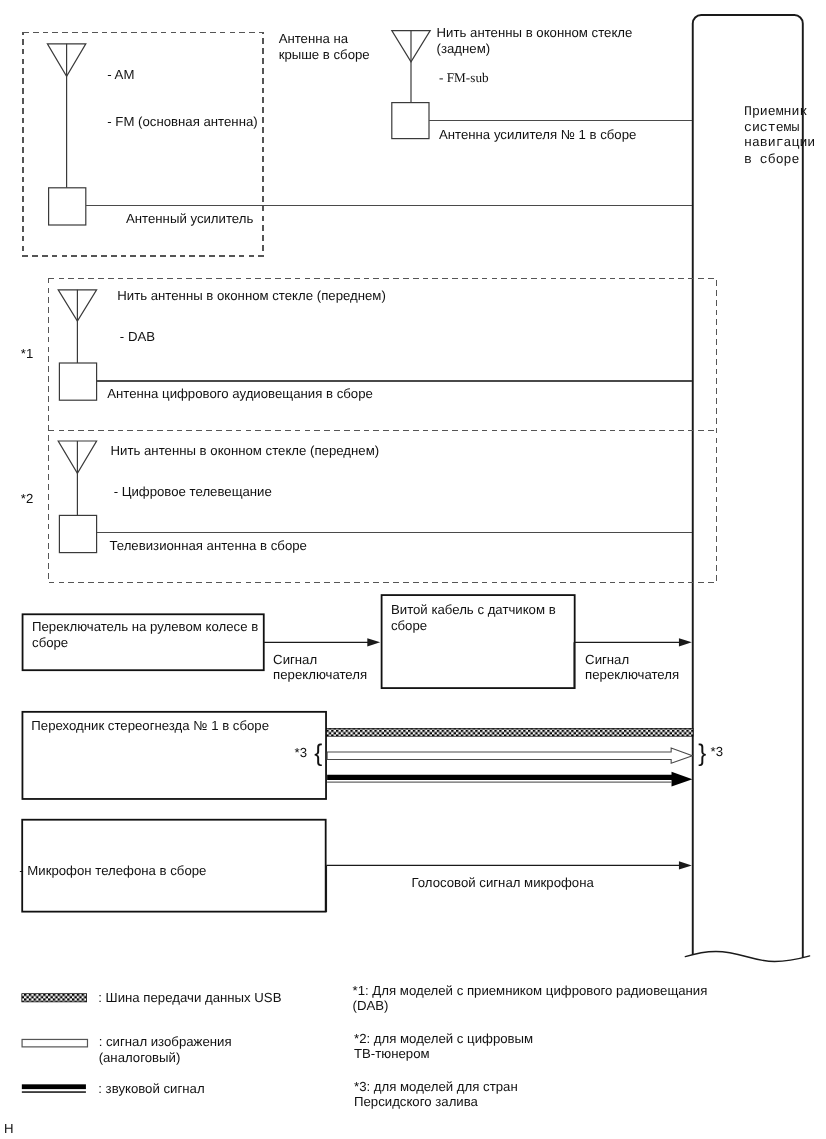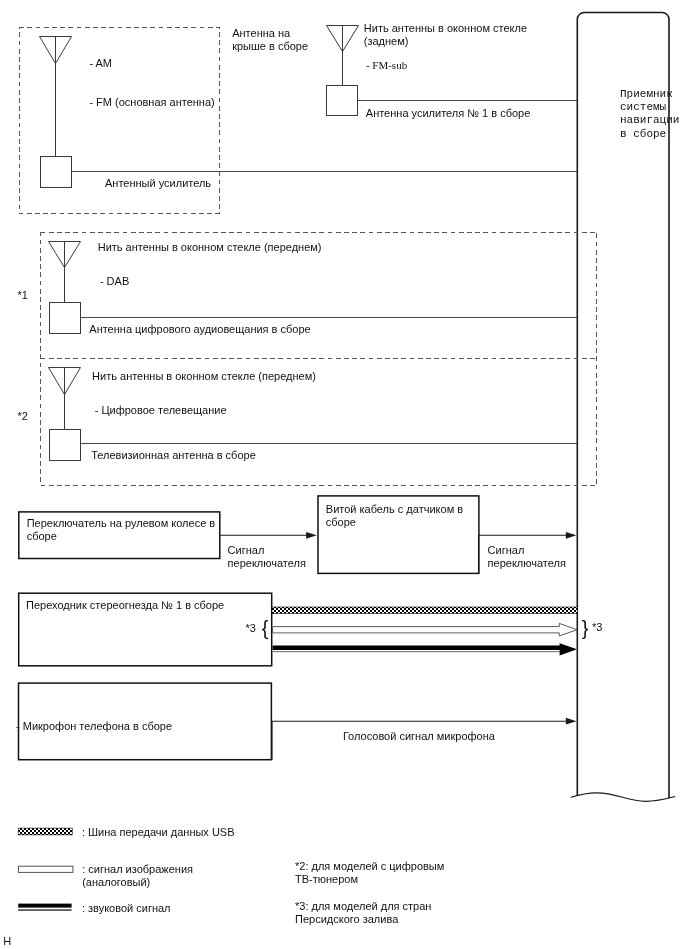--- a/index.html
+++ b/index.html
@@ -138,19 +138,21 @@
   <div class="lbl" style="left:592.1px;top:620.9px;">*3</div>
 
   <div class="lbl" style="left:16px;top:720px;">- Микрофон телефона в сборе</div>
   <div class="lbl" style="left:342.9px;top:729.9px;">Голосовой сигнал микрофона</div>
 
   <div class="lbl" style="left:81.9px;top:826.1px;">: Шина передачи данных USB</div>
   <div class="lbl" style="left:82.2px;top:862.9px;">: сигнал изображения
 (аналоговый)</div>
   <div class="lbl" style="left:81.9px;top:901.8px;">: звуковой сигнал</div>
 
+  <div class="lbl" style="left:293.8px;top:819.8px;">*1: Для моделей с приемником цифрового радиовещания
+(DAB)</div>
   <div class="lbl" style="left:295px;top:859.8px;">*2: для моделей с цифровым
 ТВ-тюнером</div>
   <div class="lbl" style="left:295px;top:899.8px;">*3: для моделей для стран
 Персидского залива</div>
 
   <div class="lbl" style="left:3.3px;top:935px;">H</div>
 </div>
 
 </body></html>

